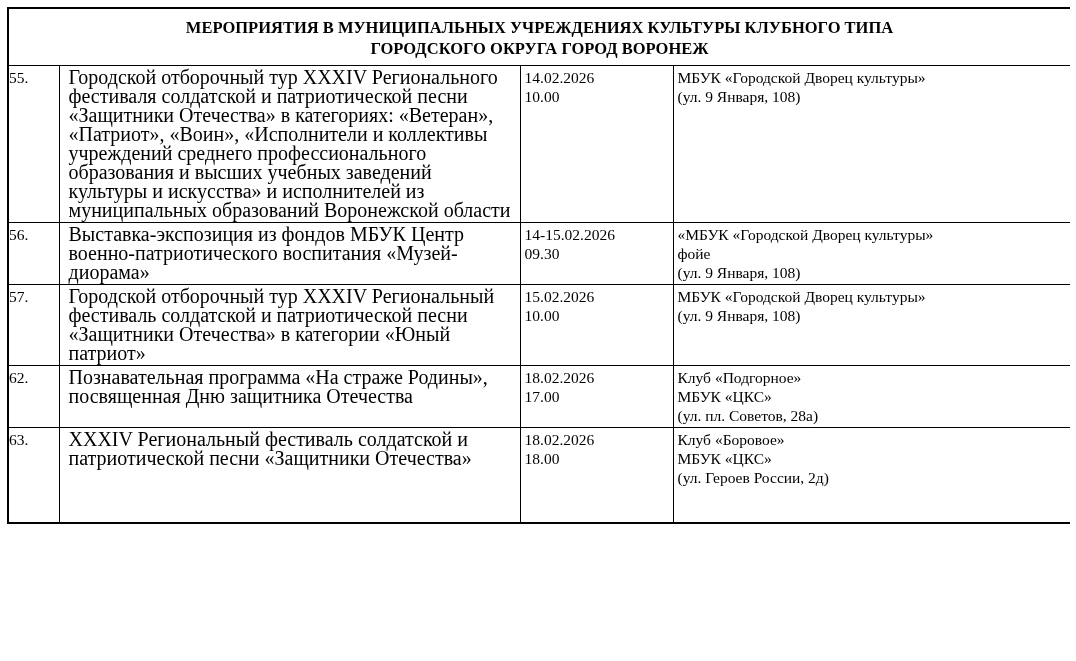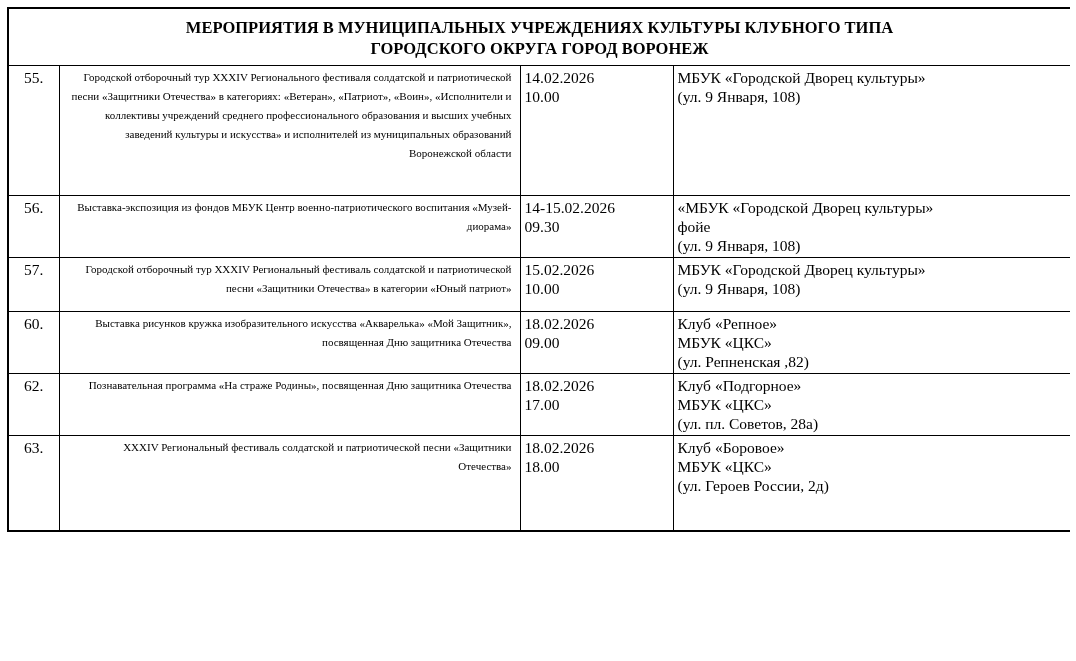--- a/index.html
+++ b/index.html
@@ -28,28 +28,28 @@
   .title-cell {
     text-align: center;
     font-weight: bold;
     font-size: 16.5px;
     line-height: 21px;
     padding: 8px 6px 6px 6px;
     white-space: pre-line;
     height: 56px;
   }
   .num-cell {
-    text-align: center;
+    text-align: left;
     font-size: 15.5px;
     line-height: 19px;
     padding-top: 2px;
   }
   .desc-cell {
-    text-align: right;
-    font-size: 11px;
+    text-align: left;
+    font-size: 20px;
     line-height: 19px;
     padding: 2px 8px 2px 9px;
   }
   .date-cell, .loc-cell {
     text-align: left;
     font-size: 15.5px;
     line-height: 19px;
     padding: 2px 4px;
     white-space: pre-line;
   }
@@ -94,29 +94,20 @@
         <td class="num-cell">57.</td>
         <td class="desc-cell">Городской отборочный тур XXXIV Региональный фестиваль солдатской и патриотической песни «Защитники Отечества» в категории «Юный патриот»</td>
         <td class="date-cell">15.02.2026
 10.00</td>
         <td class="loc-cell">МБУК «Городской Дворец культуры»
 (ул. 9 Января, 108)</td>
       </tr>
 
 
 
-      <tr style="height:52px">
-        <td class="num-cell">60.</td>
-        <td class="desc-cell">Выставка рисунков кружка изобразительного искусства «Акварелька» «Мой Защитник», посвященная Дню защитника Отечества</td>
-        <td class="date-cell">18.02.2026
-09.00</td>
-        <td class="loc-cell">Клуб «Репное»
-МБУК «ЦКС»
-(ул. Репненская ,82)</td>
-      </tr>
 
 
       <tr style="height:54px">
         <td class="num-cell">62.</td>
         <td class="desc-cell">Познавательная программа «На страже Родины», посвященная Дню защитника Отечества</td>
         <td class="date-cell">18.02.2026
 17.00</td>
         <td class="loc-cell">Клуб «Подгорное»
 МБУК «ЦКС»
 (ул. пл. Советов, 28а)</td>

